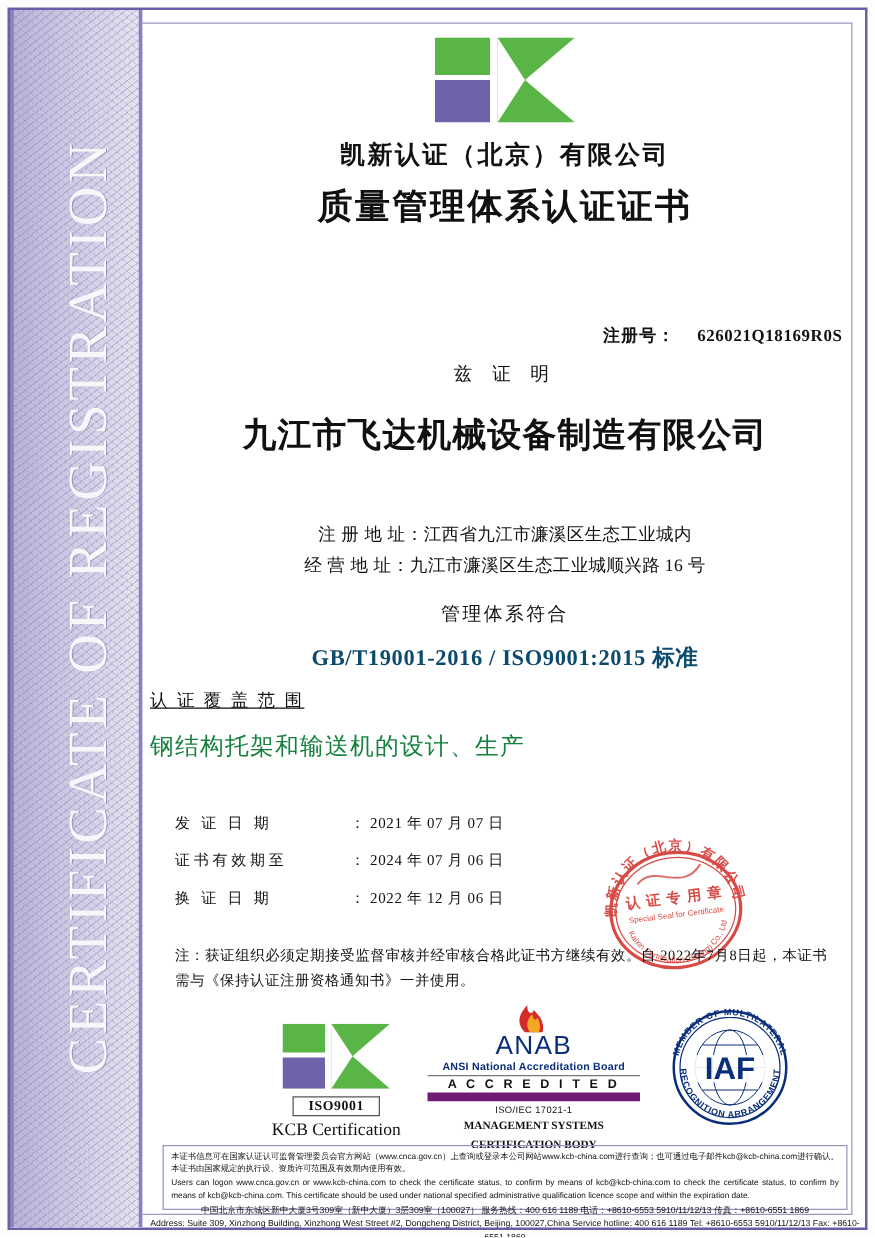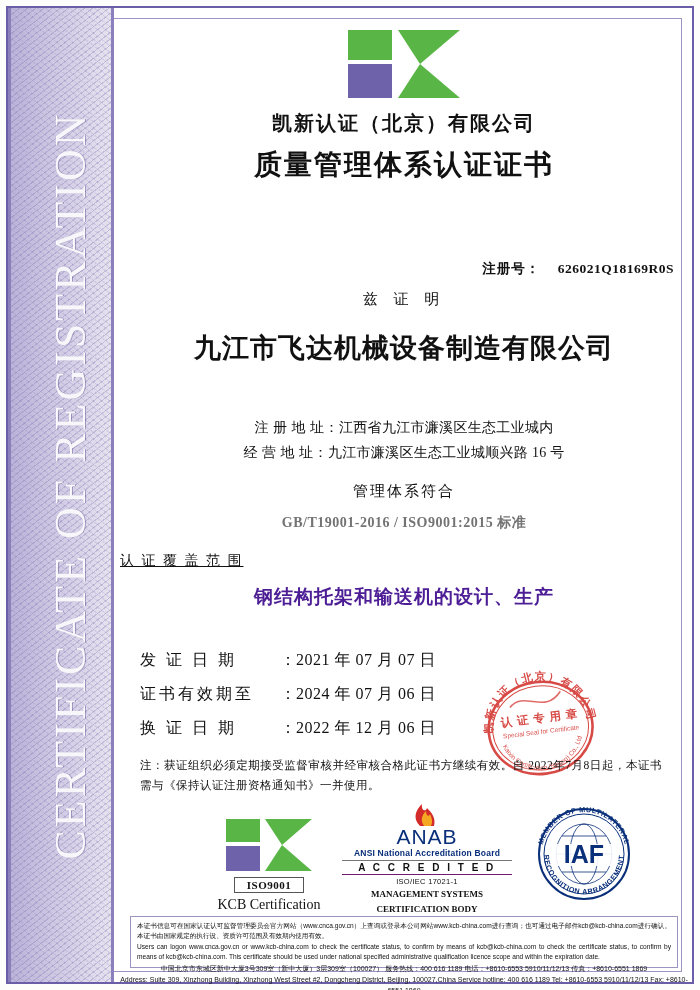--- a/index.html
+++ b/index.html
@@ -170,52 +170,51 @@
     font-size: 15px;
     letter-spacing: 2px;
     color: #111;
   }
   .standard {
     position: absolute;
     left: 0; top: 500px; width: 568px;
     text-align: center;
     font-family: "Liberation Serif", serif;
     font-weight: bold;
-    font-size: 14px;
+    font-size: 18px;
     letter-spacing: 0.5px;
-    color: #737373;
+    color: #0c4a6e;
   }
   .scope-label {
     position: absolute;
     left: 0; top: 538px; width: 568px;
     font-family: "Liberation Serif", serif;
     font-size: 14px;
     letter-spacing: 2px;
     color: #111;
     text-decoration: underline;
   }
   .scope-value {
     position: absolute;
     left: 0; top: 570px; width: 568px;
-    text-align: center;
-    font-family: "Liberation Serif", serif;
-    font-weight: bold;
+    font-family: "Liberation Serif", serif;
+    font-weight: normal;
     font-size: 19px;
     letter-spacing: 1px;
-    color: #4c1d95;
+    color: #15803d;
   }
 
   
   .dates { position: absolute; left: 20px; top: 636px; width: 420px; }
   .date-row {
     display: flex;
     align-items: flex-start;
     margin-bottom: 13px;
     font-family: "Liberation Serif", serif;
-    font-size: 16px;
+    font-size: 12px;
     color: #111;
   }
   .date-row .d-lbl { width: 140px; letter-spacing: 3px; }
   .date-row .d-colon { width: 16px; }
   .date-row .d-val { letter-spacing: 0.5px; }
 
   .note {
     position: absolute;
     left: 20px; top: 742px; width: 522px;
     font-family: "Liberation Serif", serif;
@@ -272,21 +271,21 @@
     letter-spacing: 1px; line-height: 1.05;
   }
   .anab-sub {
     font-family: "Liberation Sans", sans-serif;
     font-size: 8.5px; color: #0a2f7a; font-weight: bold; letter-spacing: 0.2px;
   }
   .anab-accredited {
     margin-top: 2px;
     font-family: "Liberation Sans", sans-serif;
     font-size: 10px; font-weight: bold; color: #111; letter-spacing: 2.5px;
-    border-top: 1px solid #777; border-bottom: 1px solid #701a75;
+    border-top: 1px solid #777; border-bottom: 7px solid #701a75;
     padding: 1px 0;
   }
   .anab-iso {
     margin-top: 2px;
     font-family: "Liberation Sans", sans-serif;
     font-size: 7.5px; color: #111; letter-spacing: 0.3px;
   }
   .anab-ms {
     margin-top: 3px;
     font-family: Liberation Serif, serif;

